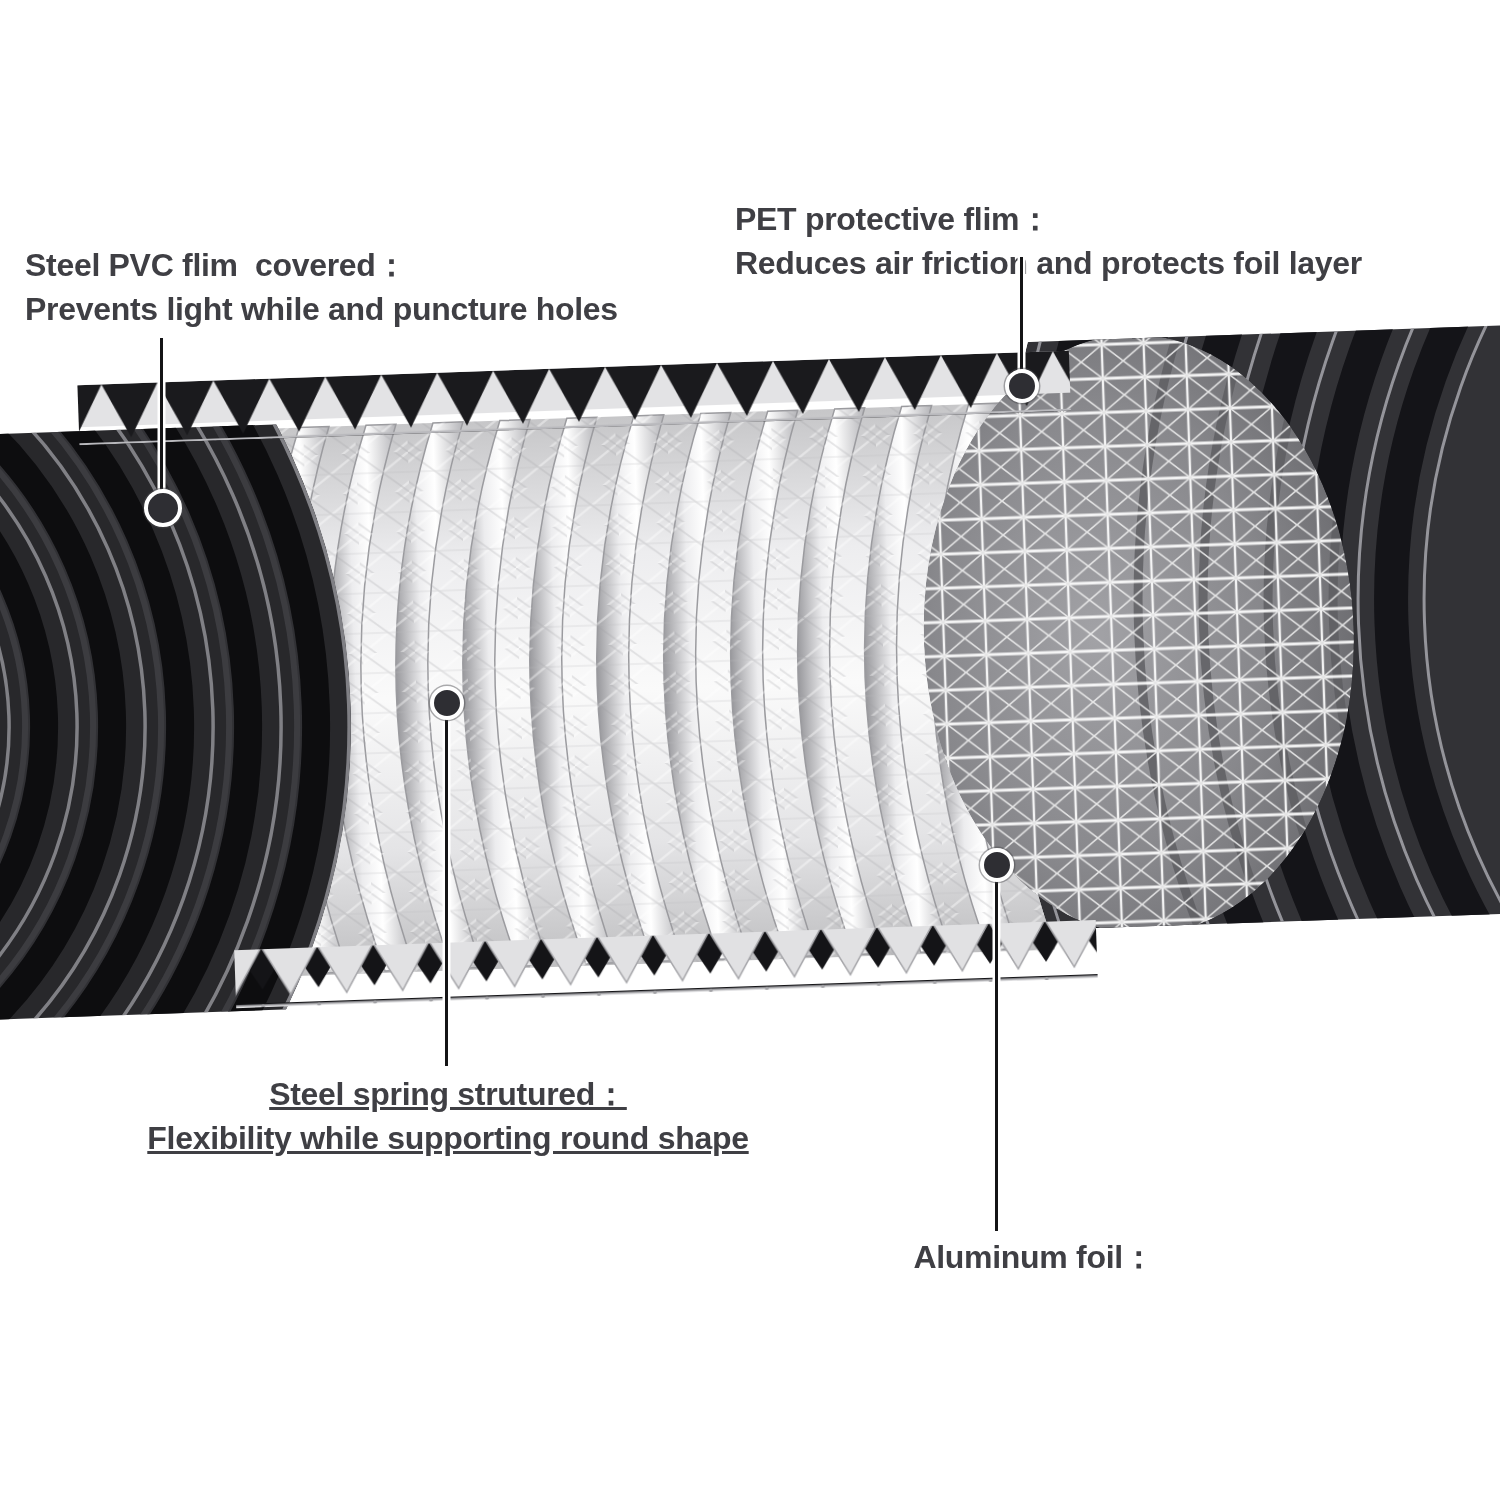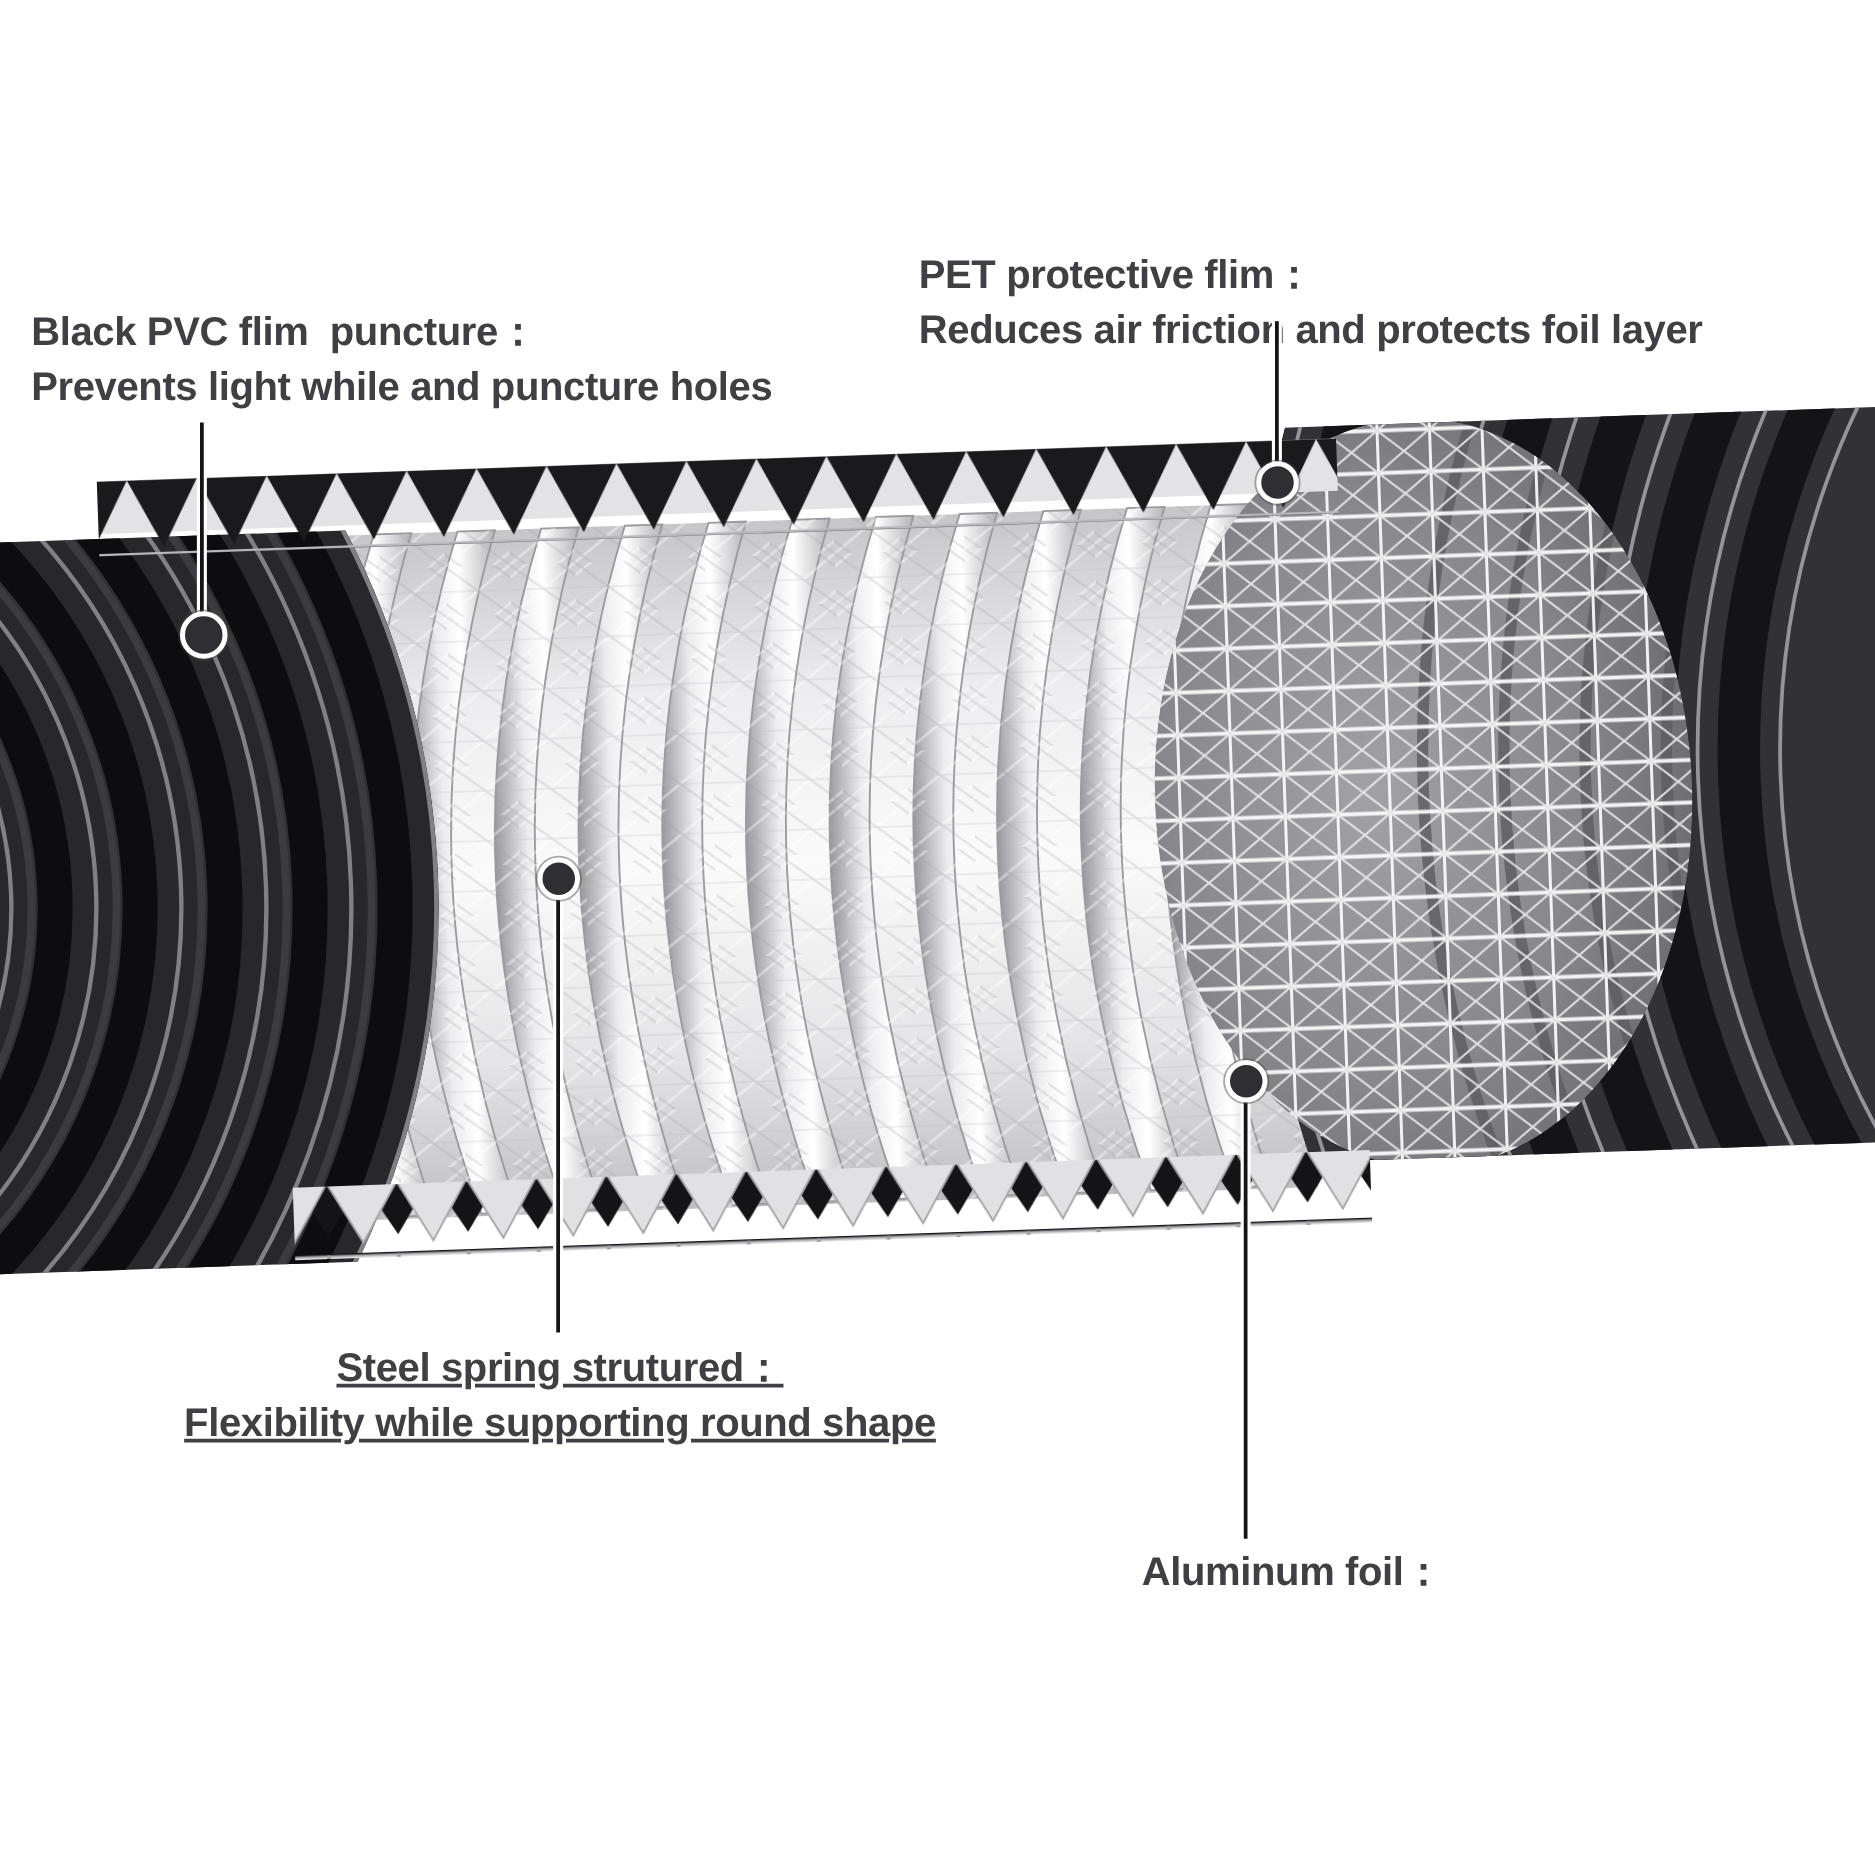--- a/index.html
+++ b/index.html
@@ -180,21 +180,21 @@
         </g>
       </g>
 
       <rect x="88" y="362" width="992" height="60" fill="url(#sawTop)"></rect>
       <rect x="225" y="932" width="862" height="58" fill="url(#sawBot)"></rect>
     </g>
   </svg>
 
   <div>
     <div class="callout-text" style="left:25px;top:243px;">
-      <div class="callout-title">Black PVC flim  puncture：</div>
+      <div class="callout-title">Steel PVC flim  covered：</div>
       <div class="callout-desc">Prevents light while and puncture holes</div>
     </div>
     <div class="leader-line" style="left:160px;top:338px;height:162px;"></div>
     <div class="leader-dot" style="left:144px;top:489px;width:38px;height:38px;"></div>
   </div>
 
   <div>
     <div class="callout-text" style="left:735px;top:173px;margin-top:24px;">
       <div class="callout-title">PET protective flim：</div>
       <div class="callout-desc">Reduces air friction and protects foil layer</div>

